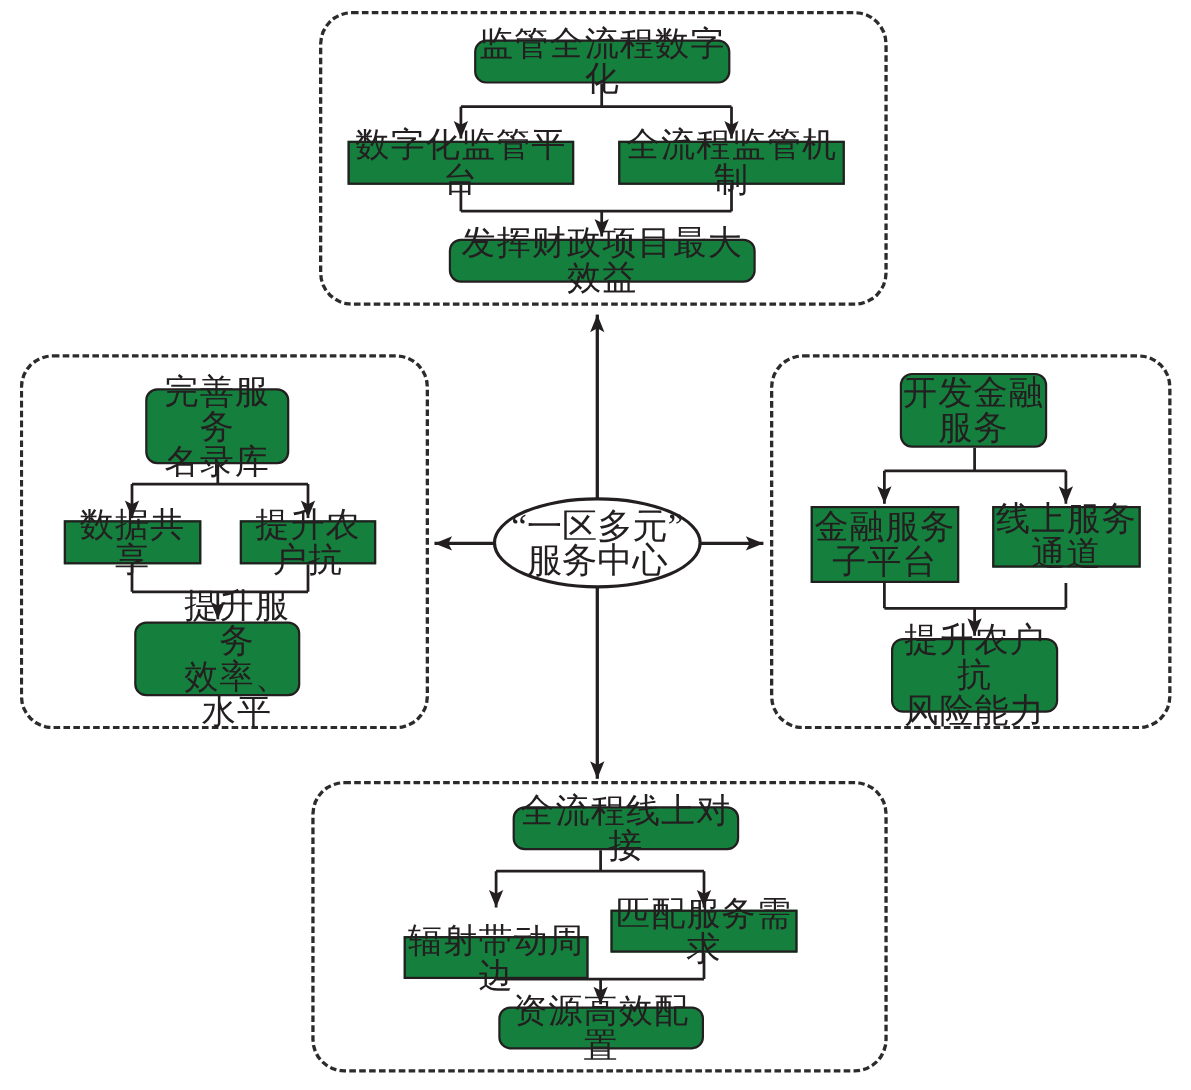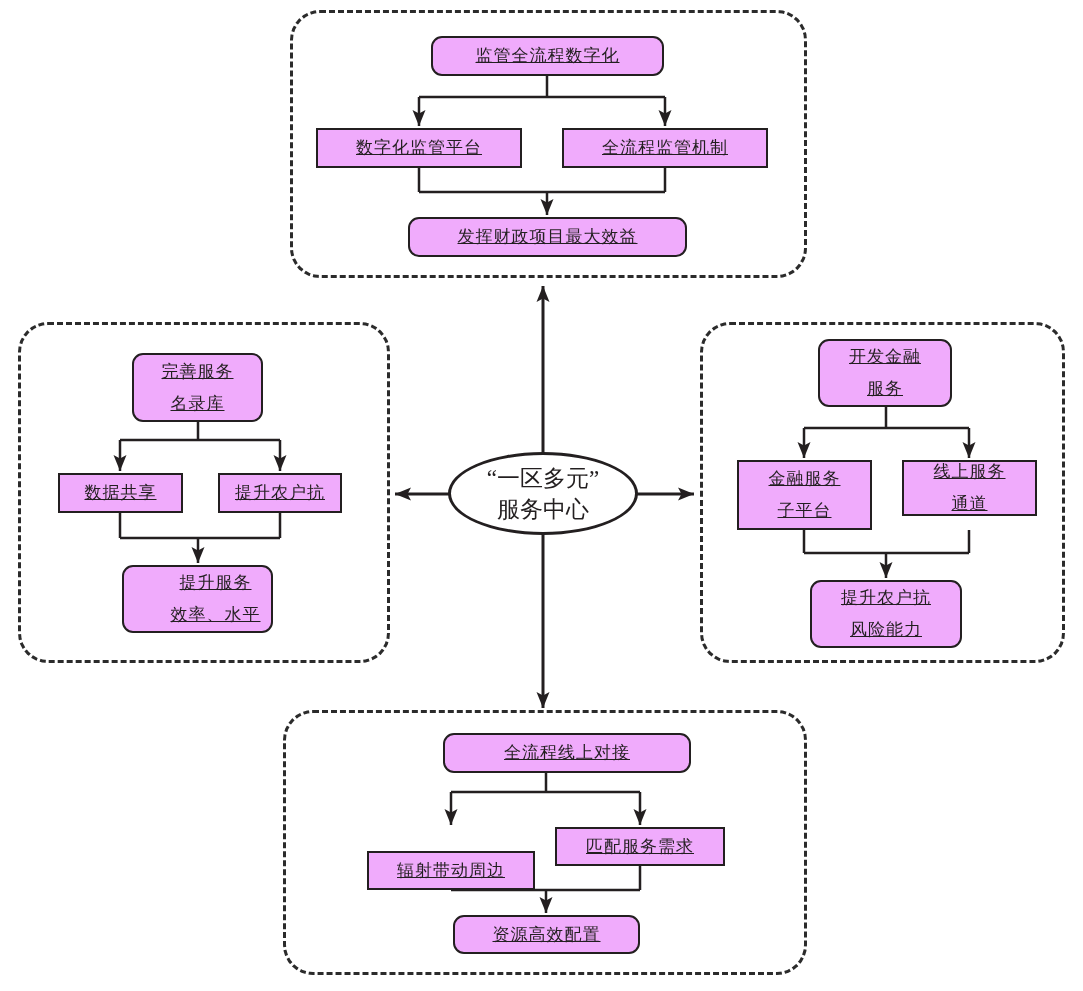--- a/index.html
+++ b/index.html
@@ -9,30 +9,30 @@
     color:#231f20; overflow:hidden;
   }
   svg.connectors { position:absolute; left:0; top:0; width:1083px; height:991px; }
   .panel {
     position:absolute; border:3px dashed #2b2b2b; border-radius:30px;
     box-sizing:border-box; background:transparent;
   }
   .box {
     position:absolute; box-sizing:border-box;
     display:flex; align-items:center; justify-content:center;
-    border:2.5px solid #231f20; background:#f0abfc;
-    font-size:17px; line-height:32px; text-align:center;
-    white-space:pre-line; letter-spacing:1px;text-decoration:underline;
+    border:2.5px solid #231f20; background:#15803d;
+    font-size:31px; line-height:32px; text-align:center;
+    white-space:pre-line; letter-spacing:1px;
   }
   .rounded { border-radius:11px; }
   .ellipse {
     position:absolute; box-sizing:border-box;
     display:flex; align-items:center; justify-content:center;
     border:3px solid #231f20; border-radius:50%; background:#ffffff;
-    font-size:23px; line-height:31px; text-align:center; white-space:pre-line;
+    font-size:32px; line-height:31px; text-align:center; white-space:pre-line;
   }
   
   .p-top    { left:290px; top:10px;  width:517px; height:268px; }
   .b-top-title   { left:431px; top:36px;  width:233px; height:40px; }
   .b-top-left    { left:316px; top:128px; width:206px; height:40px; }
   .b-top-right   { left:562px; top:128px; width:206px; height:40px; }
   .b-top-outcome { left:408px; top:217px; width:279px; height:40px; }
   
   .p-left   { left:18px;  top:322px; width:372px; height:341px; }
   .b-left-title   { left:132px; top:353px; width:131px; height:69px; }
@@ -40,21 +40,21 @@
   .b-left-right   { left:218px; top:473px; width:124px; height:40px; }
   .b-left-outcome { left:122px; top:565px; width:151px; height:68px;padding-left:36px; }
   
   .p-right  { left:700px; top:322px; width:365px; height:341px; }
   .b-right-title   { left:818px; top:339px; width:134px; height:68px; }
   .b-right-left    { left:737px; top:460px; width:135px; height:70px; }
   .b-right-right   { left:902px; top:460px; width:135px; height:56px; }
   .b-right-outcome { left:810px; top:580px; width:152px; height:68px; }
   
   .p-bottom { left:283px; top:710px; width:524px; height:265px; }
-  .b-bottom-title   { left:443px; top:733px; width:248px; height:40px; }
+  .b-bottom-title   { left:466px; top:733px; width:206px; height:40px; }
   .b-bottom-left    { left:367px; top:827px; width:168px; height:39px;margin-top:24px; }
   .b-bottom-right   { left:555px; top:827px; width:170px; height:39px; }
   .b-bottom-outcome { left:453px; top:915px; width:187px; height:39px; }
   
   .c-ellipse { left:448px; top:452px; width:190px; height:83px; }
 </style>
 </head>
 <body>
 
 <div class="stage">

